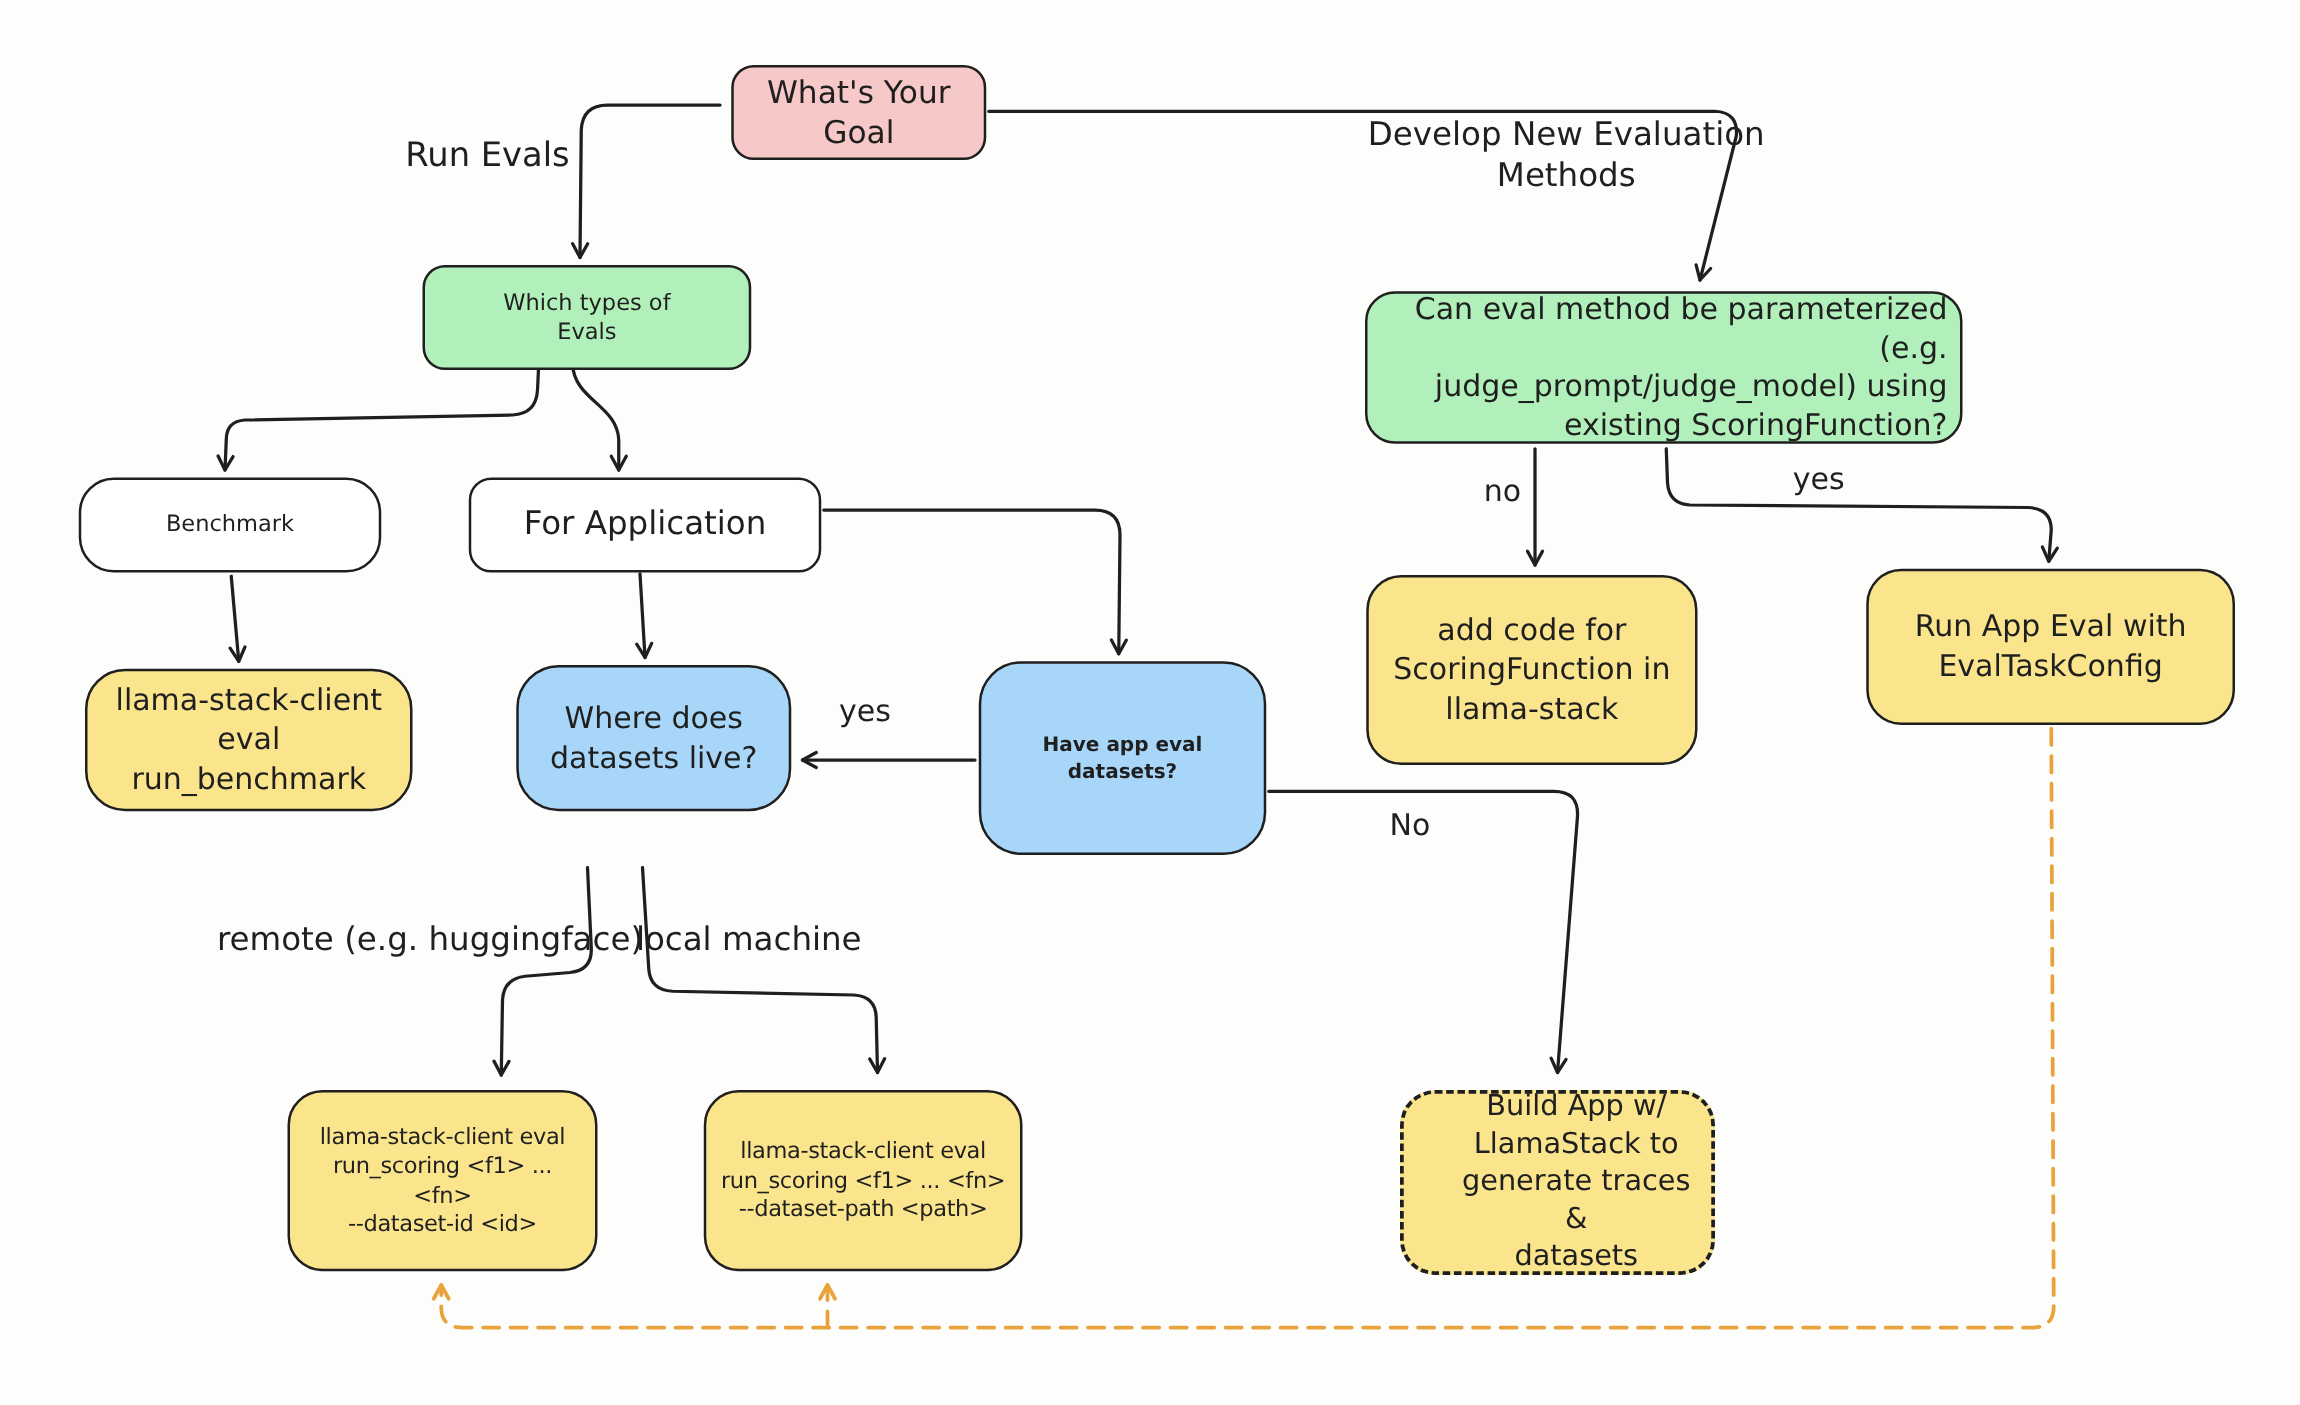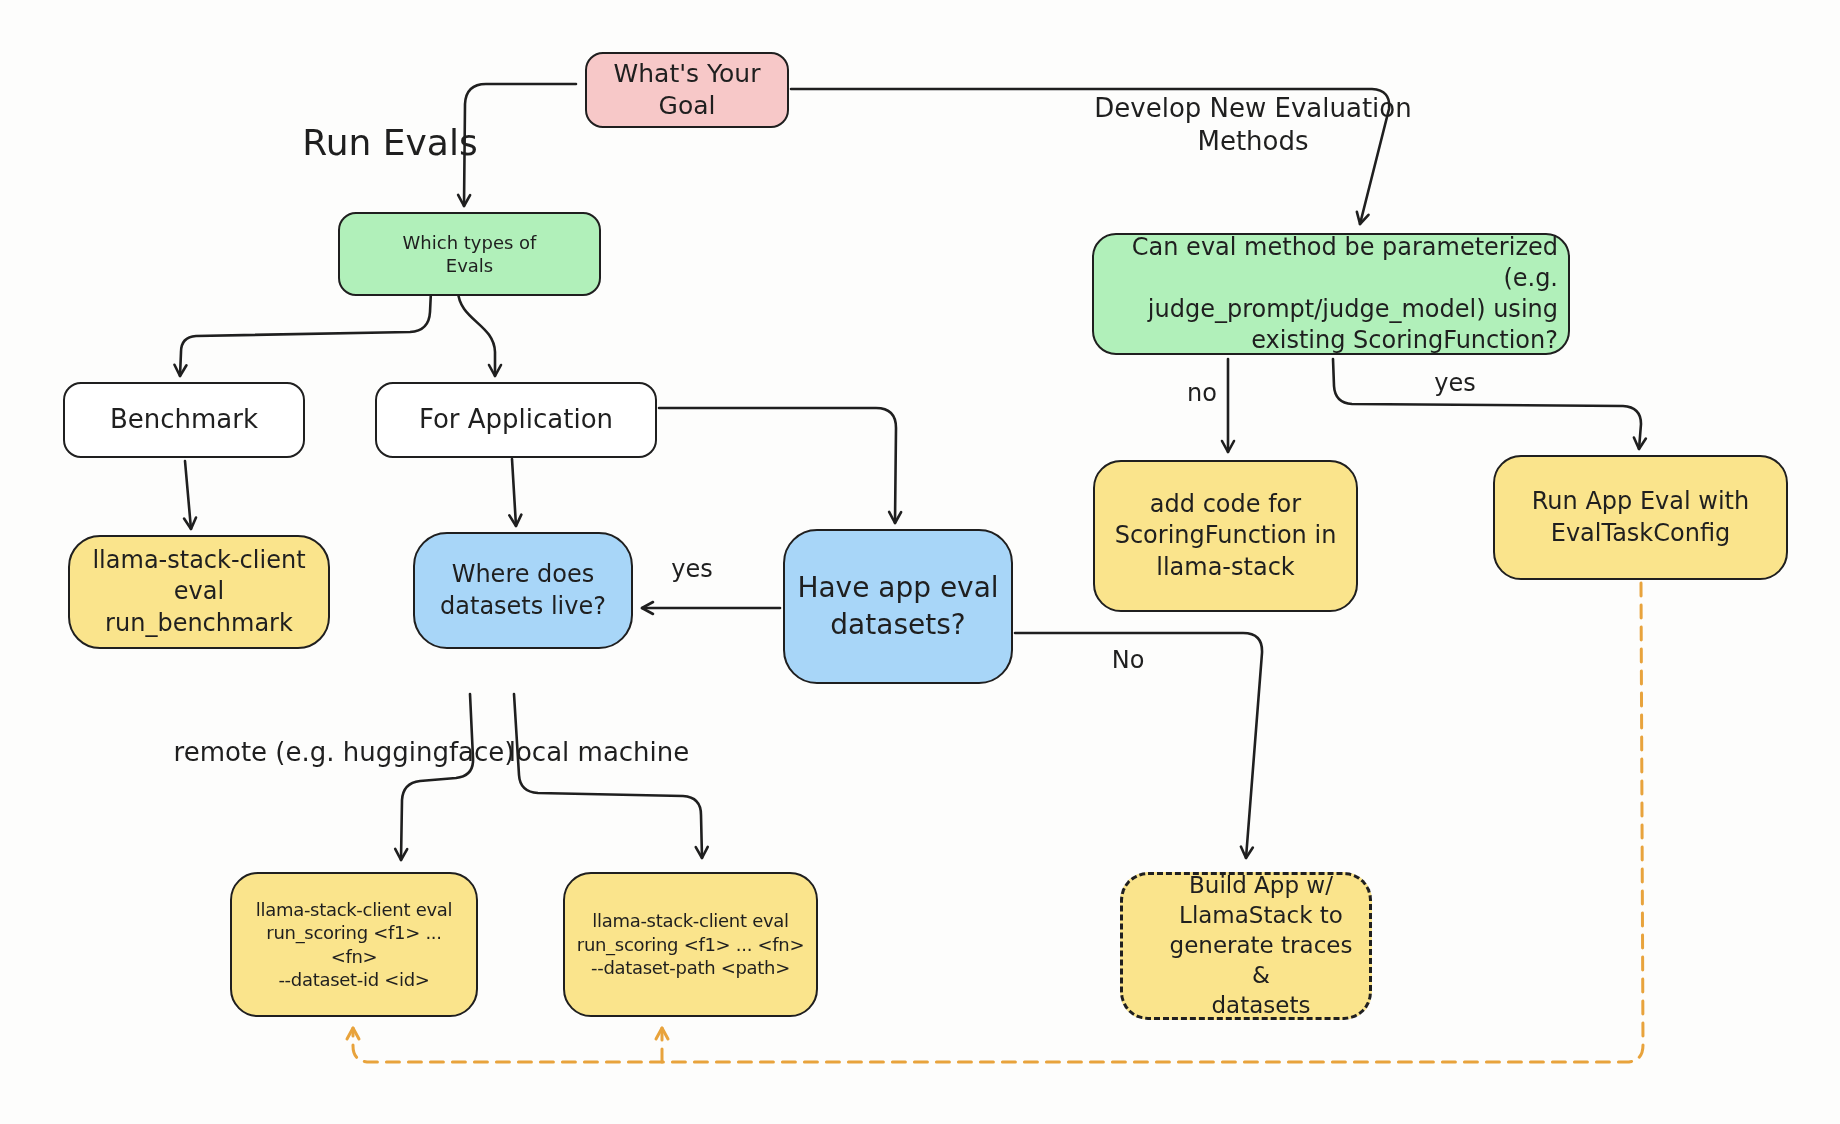--- a/index.html
+++ b/index.html
@@ -60,31 +60,31 @@
   <div class="node pink" style="left:585px;top:52px;width:204px;height:76px;border-radius:18px;font-size:25px;">What's Your
 Goal</div>
 
   <div class="node green" style="left:338px;top:212px;width:263px;height:84px;border-radius:18px;font-size:18px;">Which types of
 Evals</div>
 
   <div class="node green" style="left:1092px;top:233px;width:478px;height:122px;border-radius:24px;font-size:24px;text-align:right;">Can eval method be parameterized (e.g.
 judge_prompt/judge_model) using
 existing ScoringFunction?</div>
 
-  <div class="node white" style="left:63px;top:382px;width:242px;height:76px;border-radius:18px;font-size:26px;text-align:right;">Benchmark</div>
+  <div class="node white" style="left:63px;top:382px;width:242px;height:76px;border-radius:28px;font-size:18px;text-align:right;">Benchmark</div>
 
   <div class="node white" style="left:375px;top:382px;width:282px;height:76px;border-radius:18px;font-size:26px;">For Application</div>
 
   <div class="node yellow" style="left:68px;top:535px;width:262px;height:114px;border-radius:32px;font-size:24px;text-align:center;">llama-stack-client
 eval run_benchmark</div>
 
   <div class="node blue" style="left:413px;top:532px;width:220px;height:117px;border-radius:34px;font-size:24px;">Where does
 datasets live?</div>
 
-  <div class="node blue" style="left:783px;top:529px;width:230px;height:155px;border-radius:34px;font-size:28px;">Have app eval
+  <div class="node blue" style="left:783px;top:529px;width:230px;height:155px;border-radius:34px;font-size:16px;font-weight:bold;">Have app eval
 datasets?</div>
 
   <div class="node yellow" style="left:1093px;top:460px;width:265px;height:152px;border-radius:28px;font-size:24px;">add code for
 ScoringFunction in
 llama-stack</div>
 
   <div class="node yellow" style="left:1493px;top:455px;width:295px;height:125px;border-radius:28px;font-size:24px;">Run App Eval with
 EvalTaskConfig</div>
 
   <div class="node yellow" style="left:230px;top:872px;width:248px;height:145px;border-radius:28px;font-size:18px;letter-spacing:-0.3px;">llama-stack-client eval
@@ -93,21 +93,21 @@
 
   <div class="node yellow" style="left:563px;top:872px;width:255px;height:145px;border-radius:28px;font-size:18px;letter-spacing:-0.3px;">llama-stack-client eval
 run_scoring &lt;f1&gt; ... &lt;fn&gt;
 --dataset-path &lt;path&gt;</div>
 
   <div class="node yellow dashed" style="left:1120px;top:872px;width:252px;height:148px;border-radius:28px;font-size:23px;">Build App w/
 LlamaStack to
 generate traces &amp;
 datasets</div>
 
-  <div class="edge-label" style="left:390px;top:120px;font-size:36px;">Run Evals</div>
+  <div class="edge-label" style="left:390px;top:108px;font-size:27px;">Run Evals</div>
 
   <div class="edge-label" style="left:1253px;top:92px;font-size:26px;">Develop New Evaluation
 Methods</div>
 
   <div class="edge-label" style="left:1202px;top:378px;font-size:24px;">no</div>
 
   <div class="edge-label" style="left:1455px;top:368px;font-size:24px;">yes</div>
 
   <div class="edge-label" style="left:692px;top:554px;font-size:24px;">yes</div>
 

